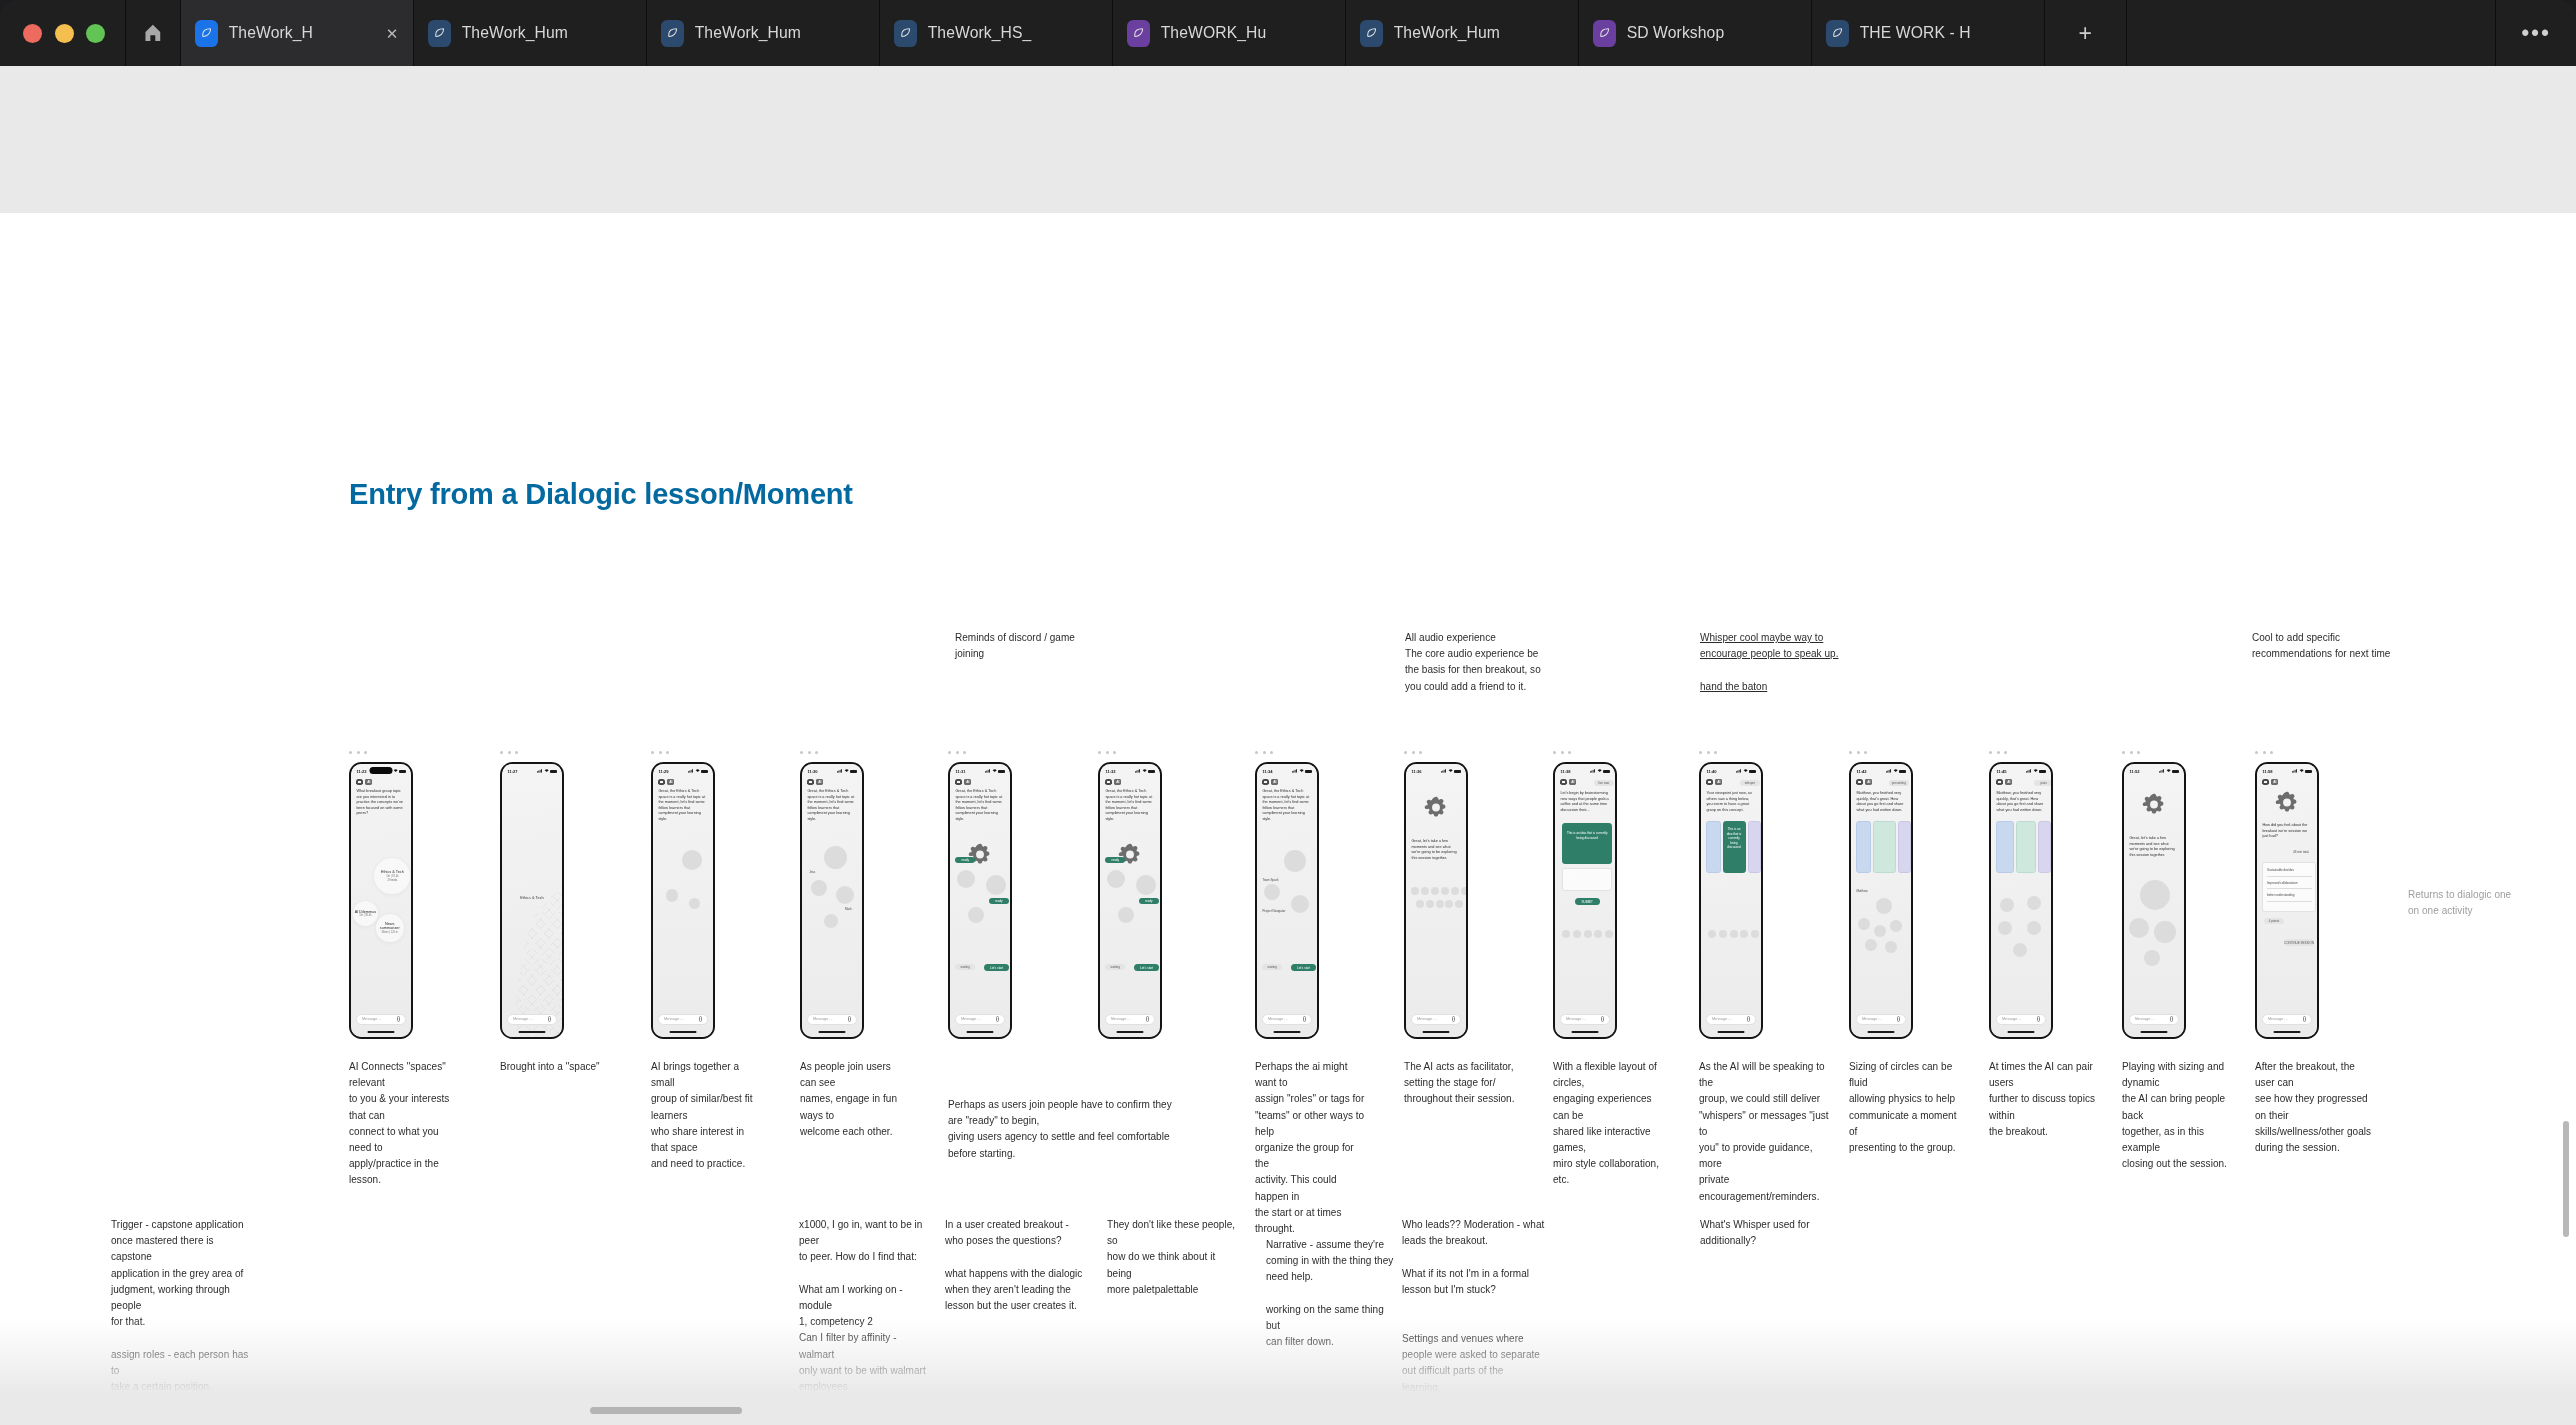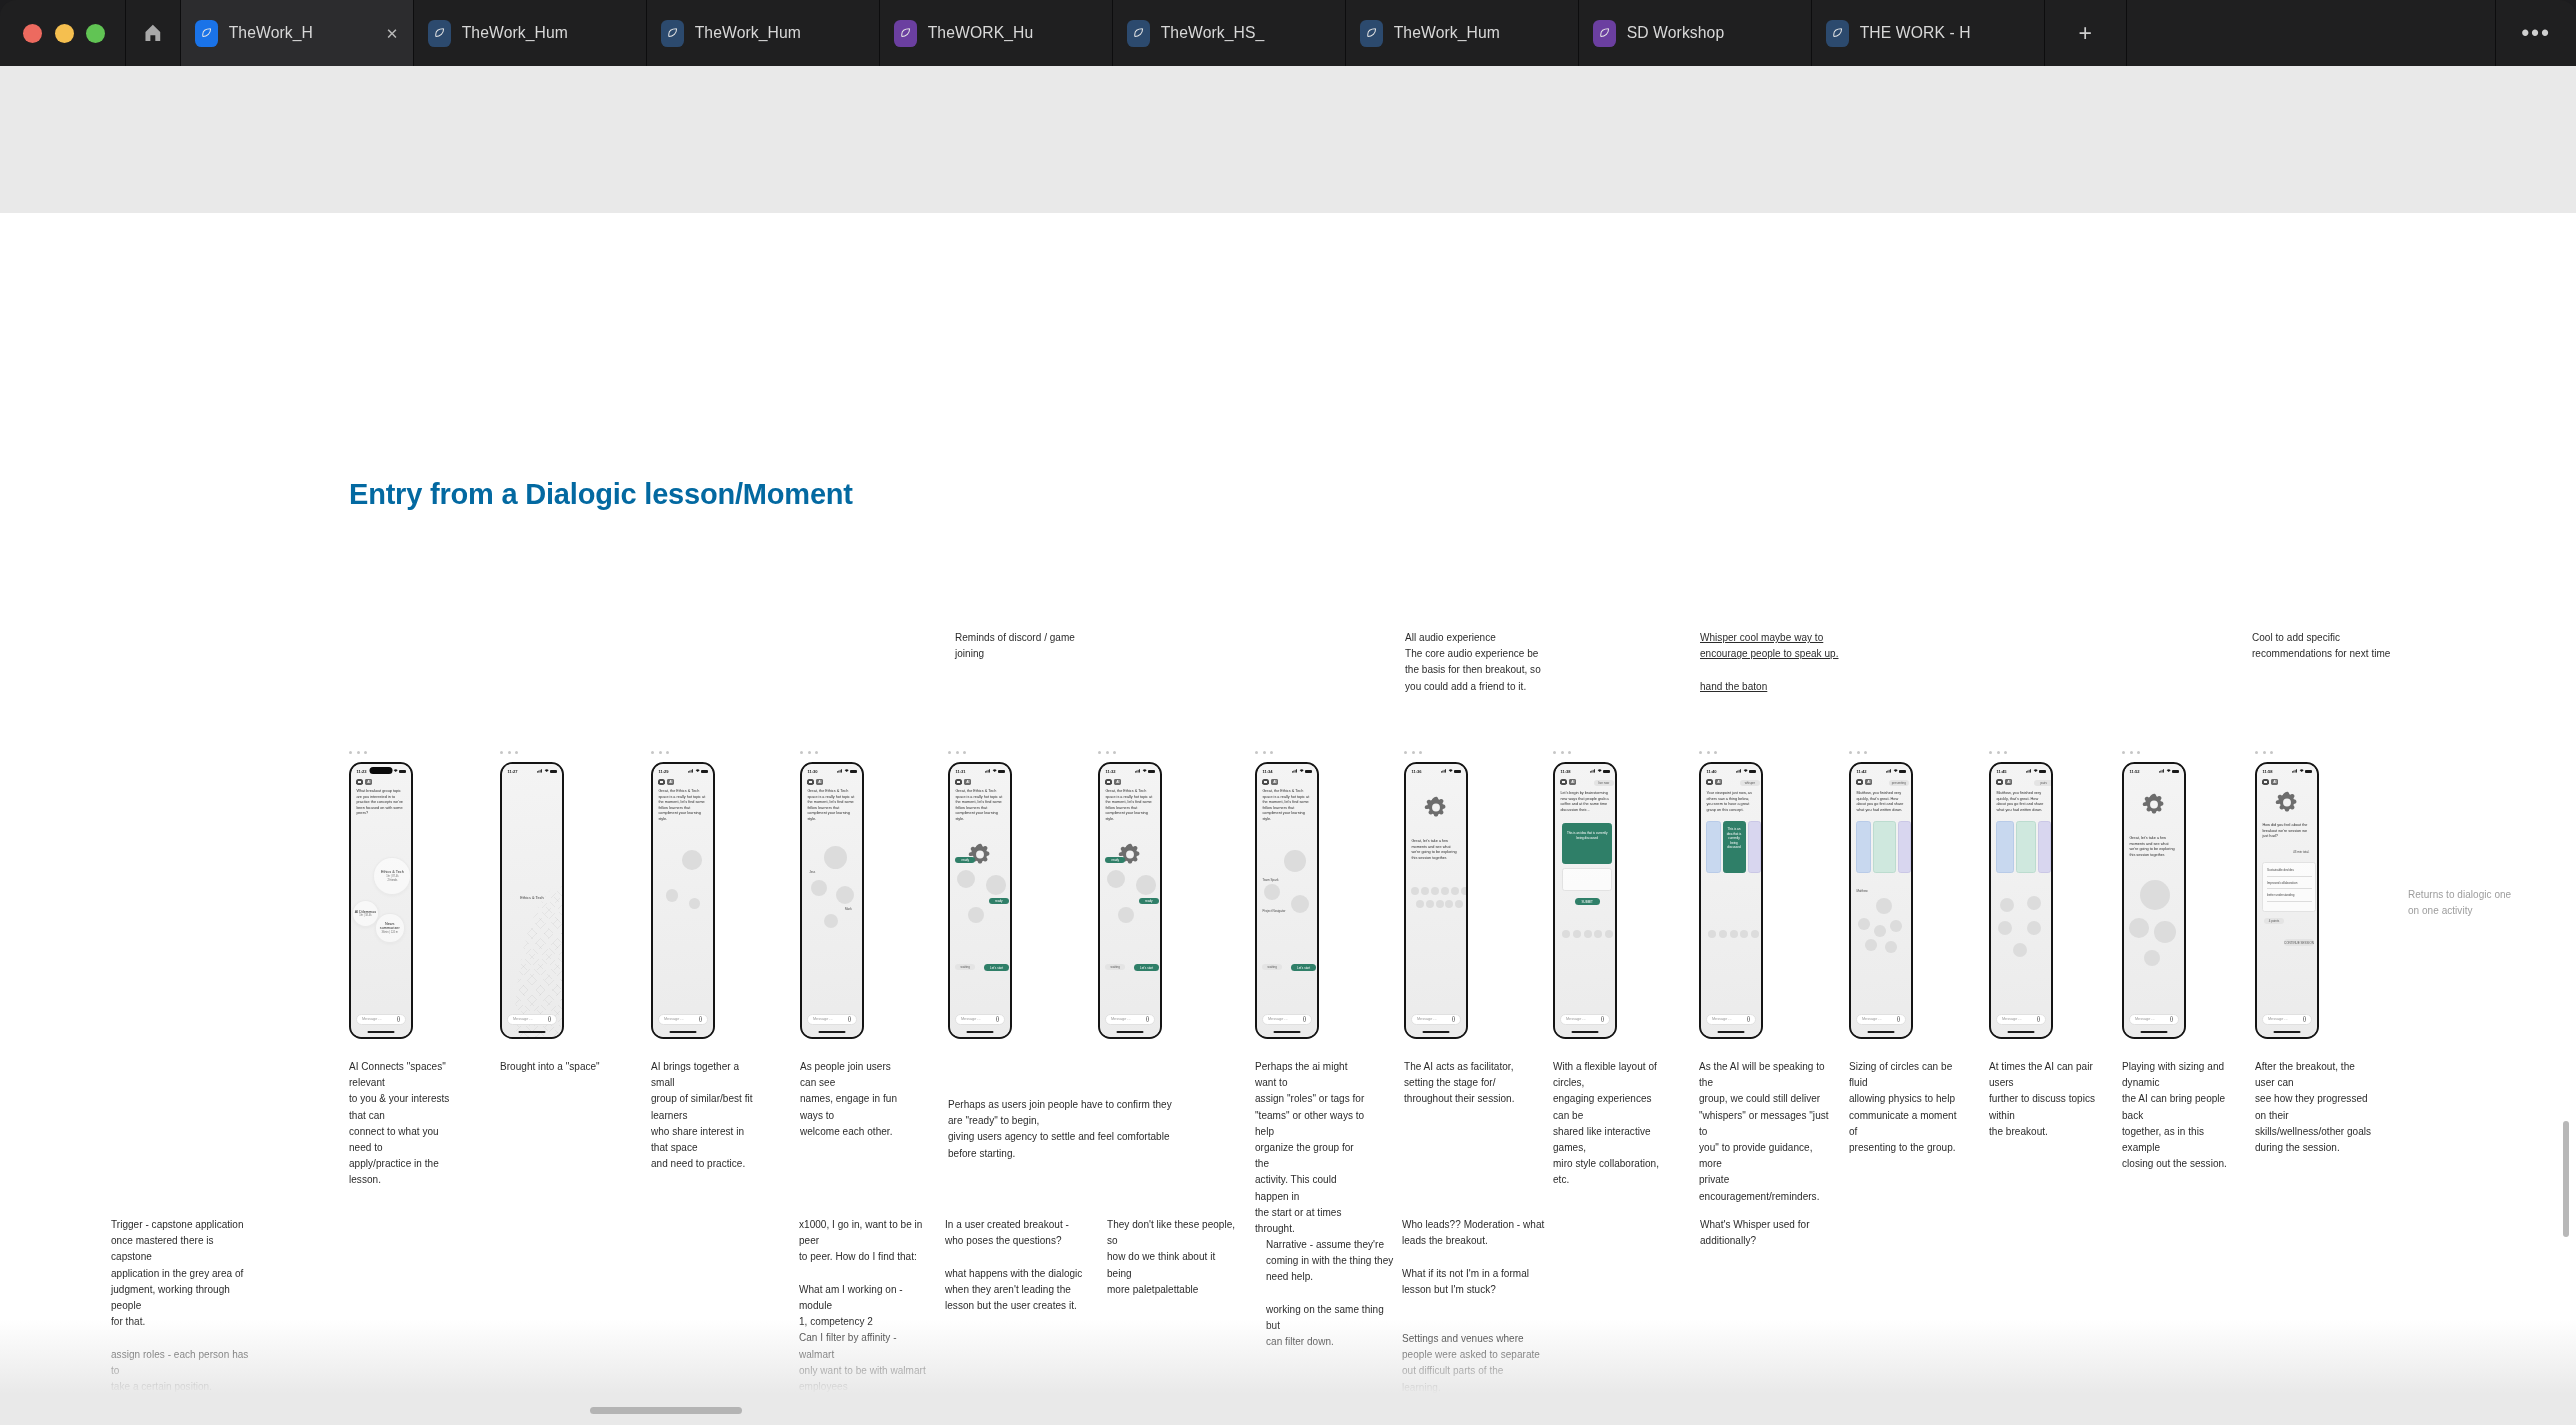--- a/index.html
+++ b/index.html
@@ -328,36 +328,36 @@
         <div class="tab">
           <span class="tab-ico" style="background: rgb(44, 74, 110);">
             <svg viewBox="0 0 24 24" fill="none" stroke="#e7e7e7" stroke-width="1.8">
               <path d="M19 5c0 8-6 14-14 14"></path>
               <path d="M19 5C9 5 5 9 5 15c0 2 0 4 0 4"></path>
             </svg>
           </span>
           <span class="tab-label">TheWork_Hum</span>
         </div>
         <div class="tab">
+          <span class="tab-ico" style="background: rgb(44, 74, 110);">
+            <svg viewBox="0 0 24 24" fill="none" stroke="#e7e7e7" stroke-width="1.8">
+              <path d="M19 5c0 8-6 14-14 14"></path>
+              <path d="M19 5C9 5 5 9 5 15c0 2 0 4 0 4"></path>
+            </svg>
+          </span>
+          <span class="tab-label">TheWork_HS_</span>
+        </div>
+        <div class="tab">
           <span class="tab-ico" style="background: rgb(107, 63, 160);">
             <svg viewBox="0 0 24 24" fill="none" stroke="#e7e7e7" stroke-width="1.8">
               <path d="M19 5c0 8-6 14-14 14"></path>
               <path d="M19 5C9 5 5 9 5 15c0 2 0 4 0 4"></path>
             </svg>
           </span>
           <span class="tab-label">TheWORK_Hu</span>
-        </div>
-        <div class="tab">
-          <span class="tab-ico" style="background: rgb(44, 74, 110);">
-            <svg viewBox="0 0 24 24" fill="none" stroke="#e7e7e7" stroke-width="1.8">
-              <path d="M19 5c0 8-6 14-14 14"></path>
-              <path d="M19 5C9 5 5 9 5 15c0 2 0 4 0 4"></path>
-            </svg>
-          </span>
-          <span class="tab-label">TheWork_HS_</span>
         </div>
         <div class="tab">
           <span class="tab-ico" style="background: rgb(44, 74, 110);">
             <svg viewBox="0 0 24 24" fill="none" stroke="#e7e7e7" stroke-width="1.8">
               <path d="M19 5c0 8-6 14-14 14"></path>
               <path d="M19 5C9 5 5 9 5 15c0 2 0 4 0 4"></path>
             </svg>
           </span>
           <span class="tab-label">TheWork_Hum</span>
         </div>

